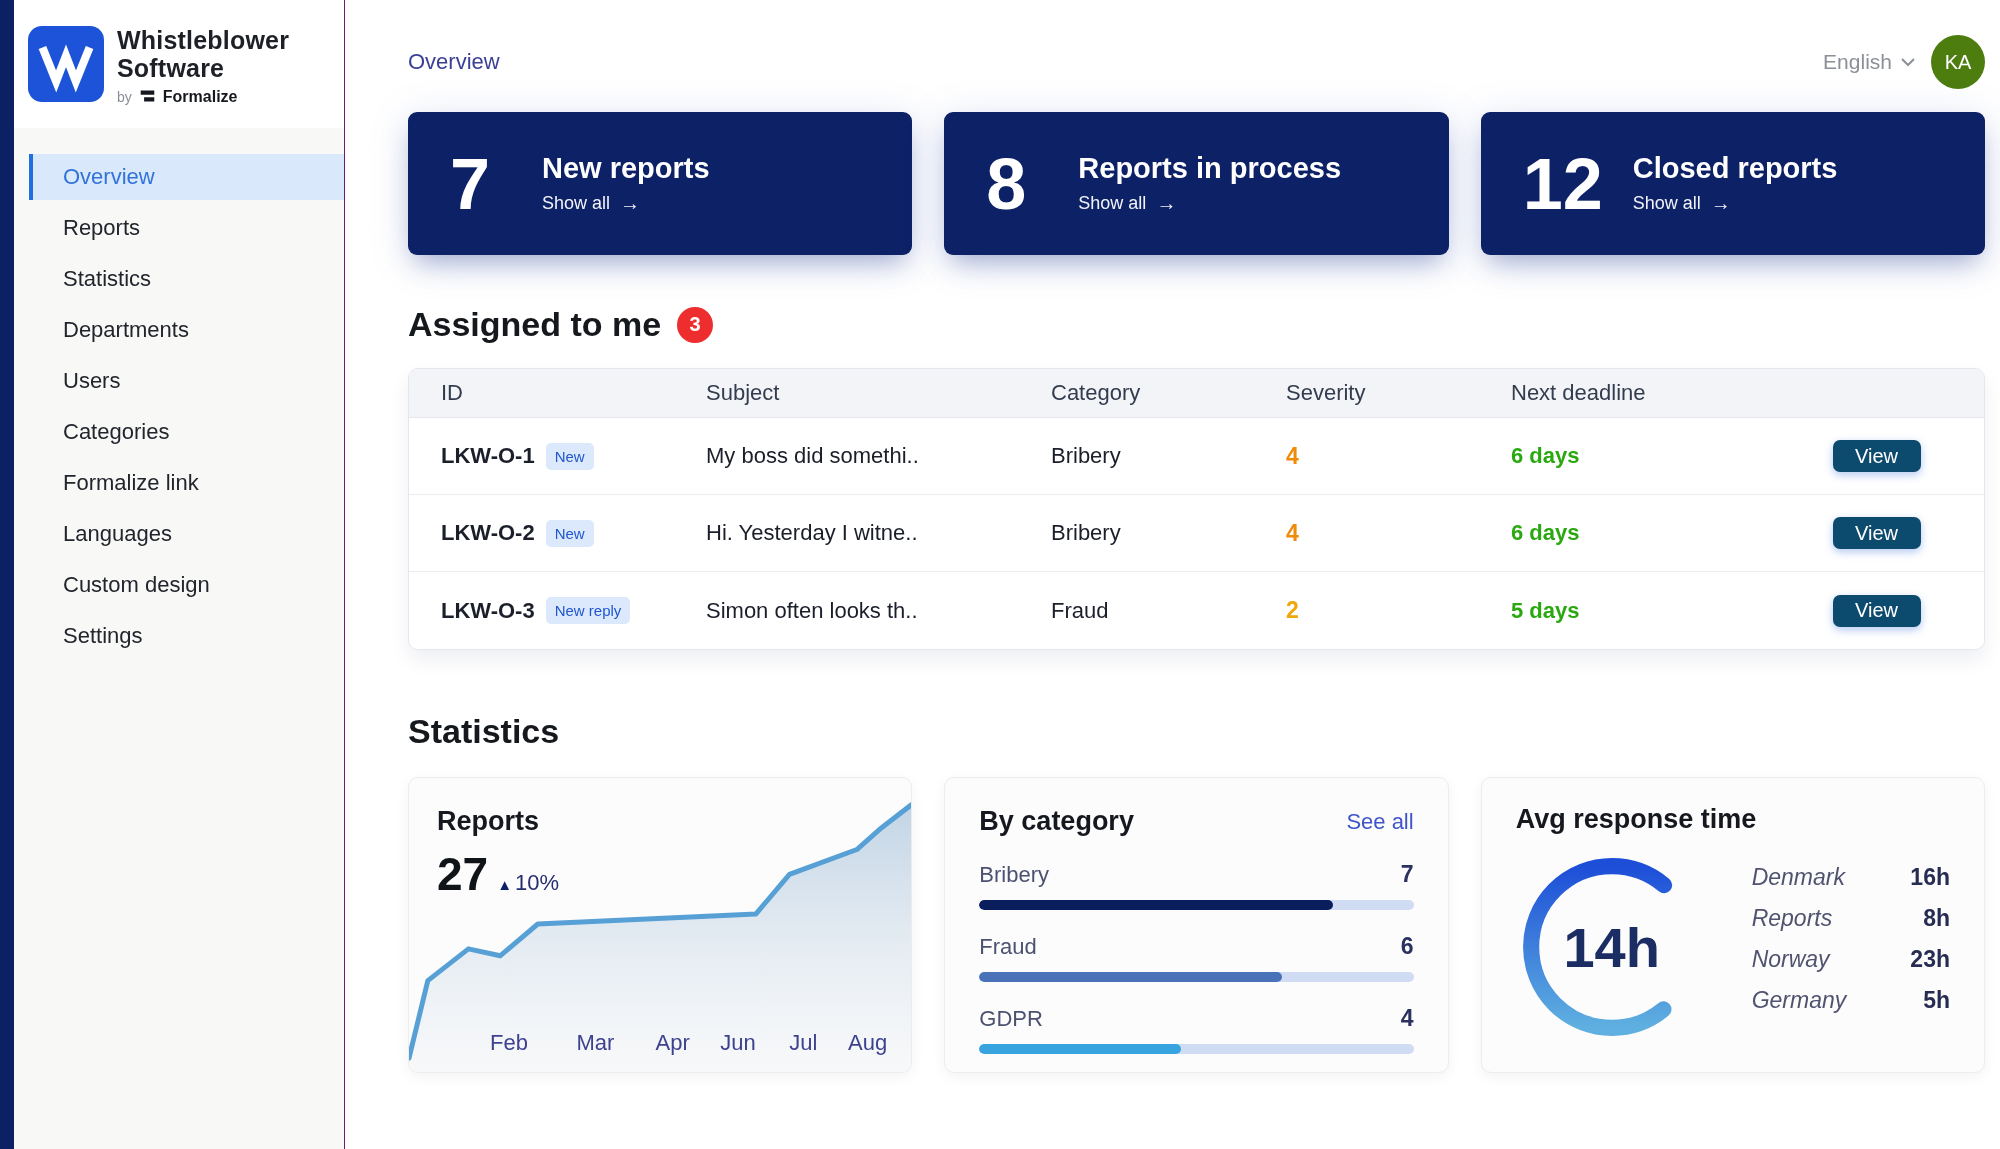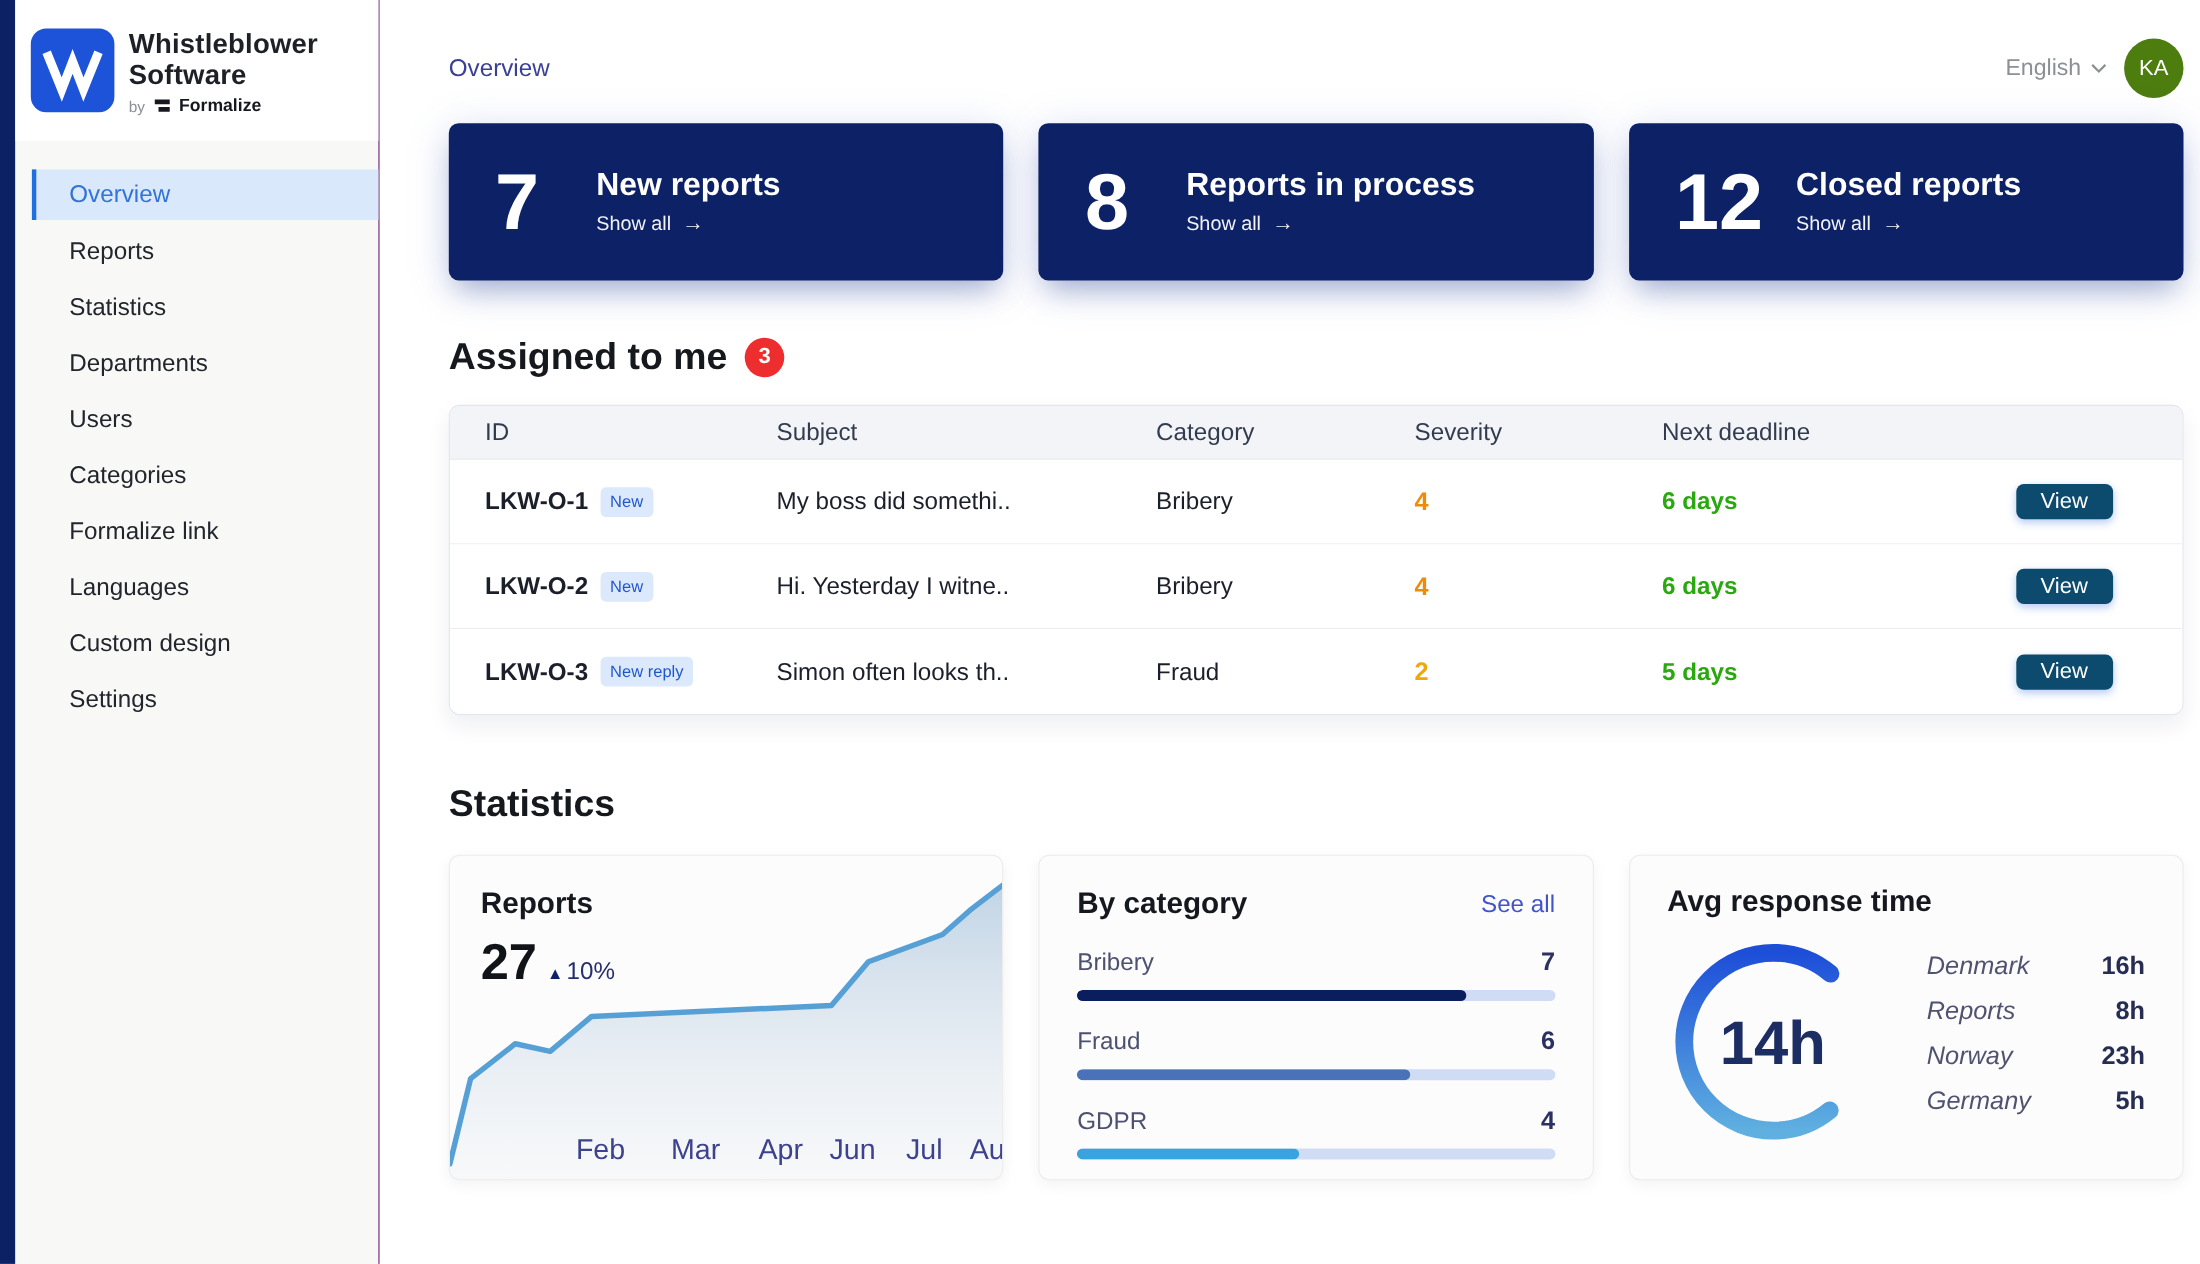--- a/index.html
+++ b/index.html
@@ -76,21 +76,21 @@
 
   
   .reports-card { overflow:hidden; }
   .rc-title { position:relative; z-index:2; margin:28px 0 0 28px; font-size:27px; font-weight:bold; color:#15181e; }
   .rc-number-row { position:relative; z-index:2; margin:10px 0 0 28px; display:flex; align-items:baseline; gap:9px; }
   .rc-number { font-size:46px; font-weight:bold; color:#101318; }
   .rc-delta { display:flex; align-items:baseline; gap:3px; font-size:22px; color:#262e6e; }
   .rc-delta .tri { font-size:15px; color:#0d2166; }
   .rc-chart { position:absolute; inset:0; width:100%; height:100%; z-index:1; }
   .rc-months { position:absolute; left:0; right:0; bottom:16px; height:26px; z-index:2; }
-  .rc-month { position:absolute; transform:translateX(-50%); font-size:26px; color:#3d428f;margin-left:37px; }
+  .rc-month { position:absolute; transform:translateX(-50%); font-size:22px; color:#3d428f; }
 
   
   .cat-card { padding:28px 34px; }
   .cat-head { display:flex; justify-content:space-between; align-items:center; margin-bottom:24px; }
   .cat-title { font-size:27px; font-weight:bold; color:#15181e; }
   .see-all { font-size:22px; color:#4155c9; cursor:pointer; }
   .cat-group { margin-bottom:23px; }
   .cat-label-row { display:flex; justify-content:space-between; align-items:baseline; margin-bottom:12px; }
   .cat-label { font-size:22px; color:#4c5170; }
   .cat-value { font-size:23px; font-weight:bold; color:#2b3160; }

